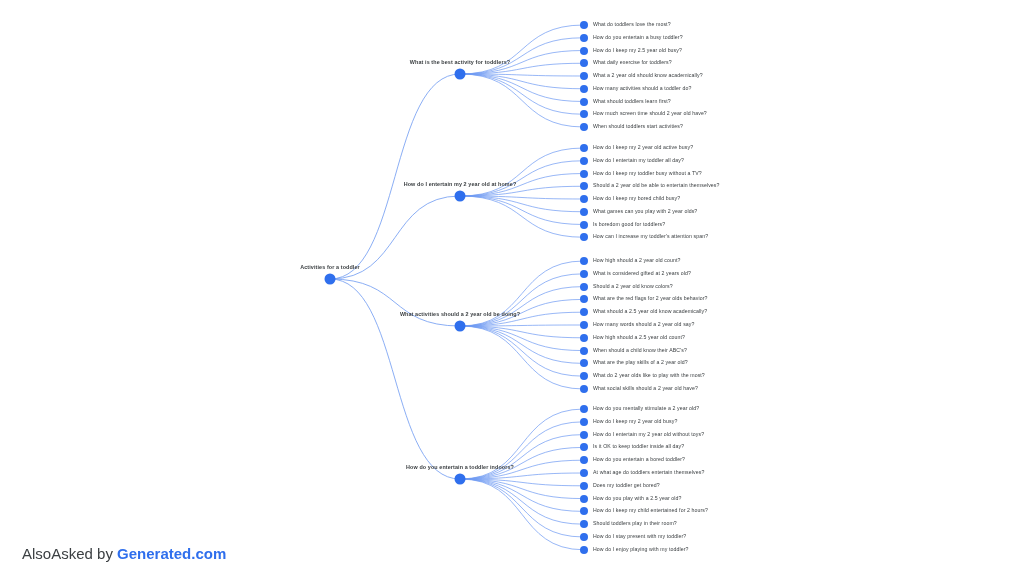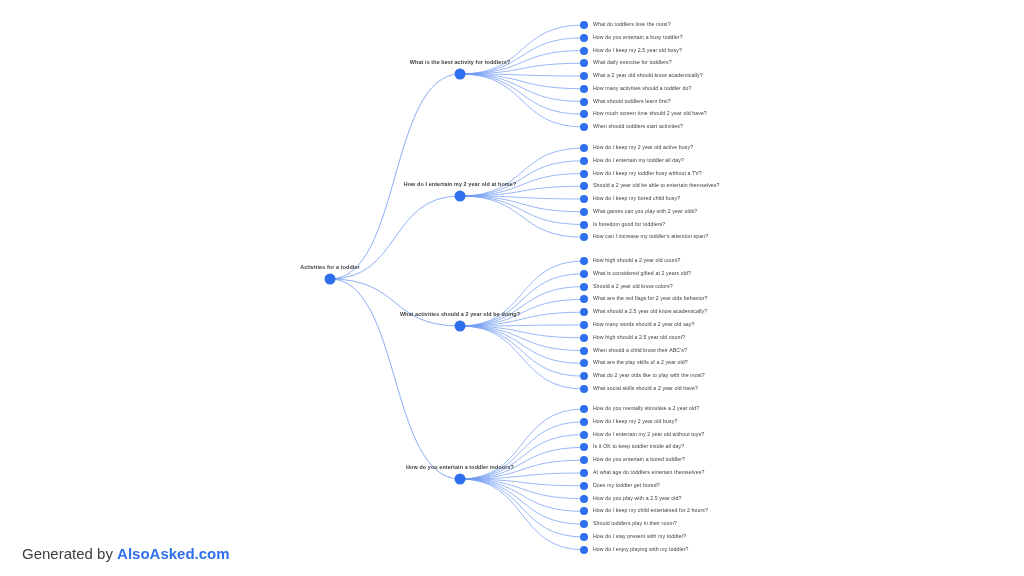--- a/index.html
+++ b/index.html
@@ -209,14 +209,14 @@
       <div class="node-dot branch" style="left: 460px; top: 326px;"></div>
       <div class="node-label branch-label" style="left: 460px; top: 315px;">What activities should a 2 year old be doing?</div>
       <div class="node-dot branch" style="left: 460px; top: 479px;"></div>
       <div class="node-label branch-label" style="left: 460px; top: 468px;">How do you entertain a toddler indoors?</div>
       <div class="node-dot root" style="left: 330px; top: 279px;"></div>
       <div class="node-label root-label" style="left: 330px; top: 268px;">Activities for a toddler</div>
     </div>
 </div>
 
 <div id="footer">
-  <span>Generated by </span><span class="brand">AlsoAsked.com</span>
+  <span>AlsoAsked by </span><span class="brand">Generated.com</span>
 </div>
 
 </body></html>

